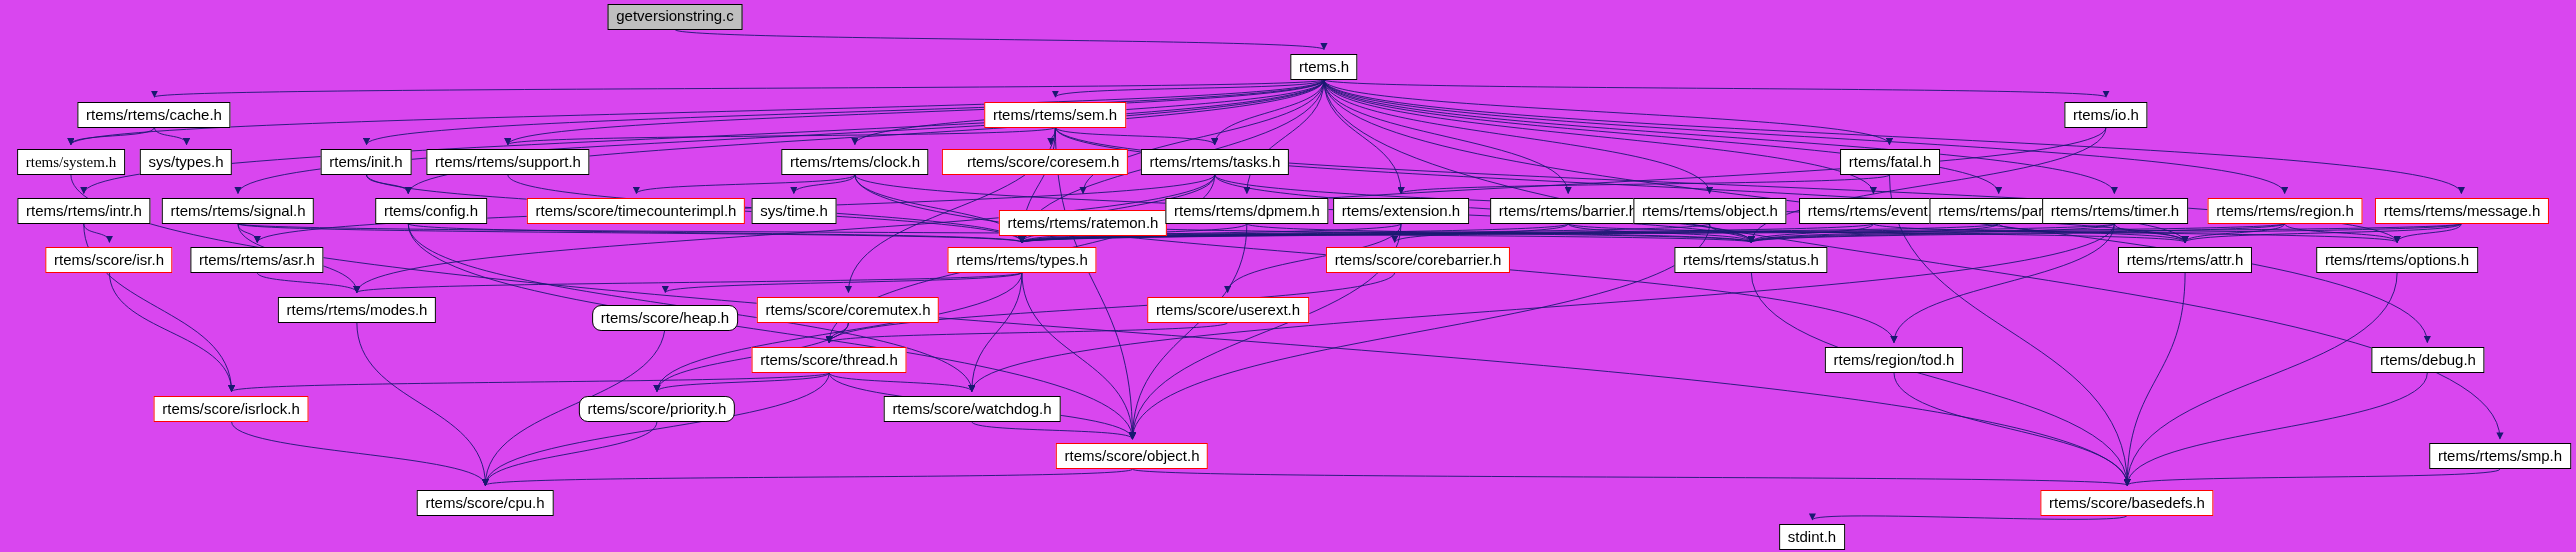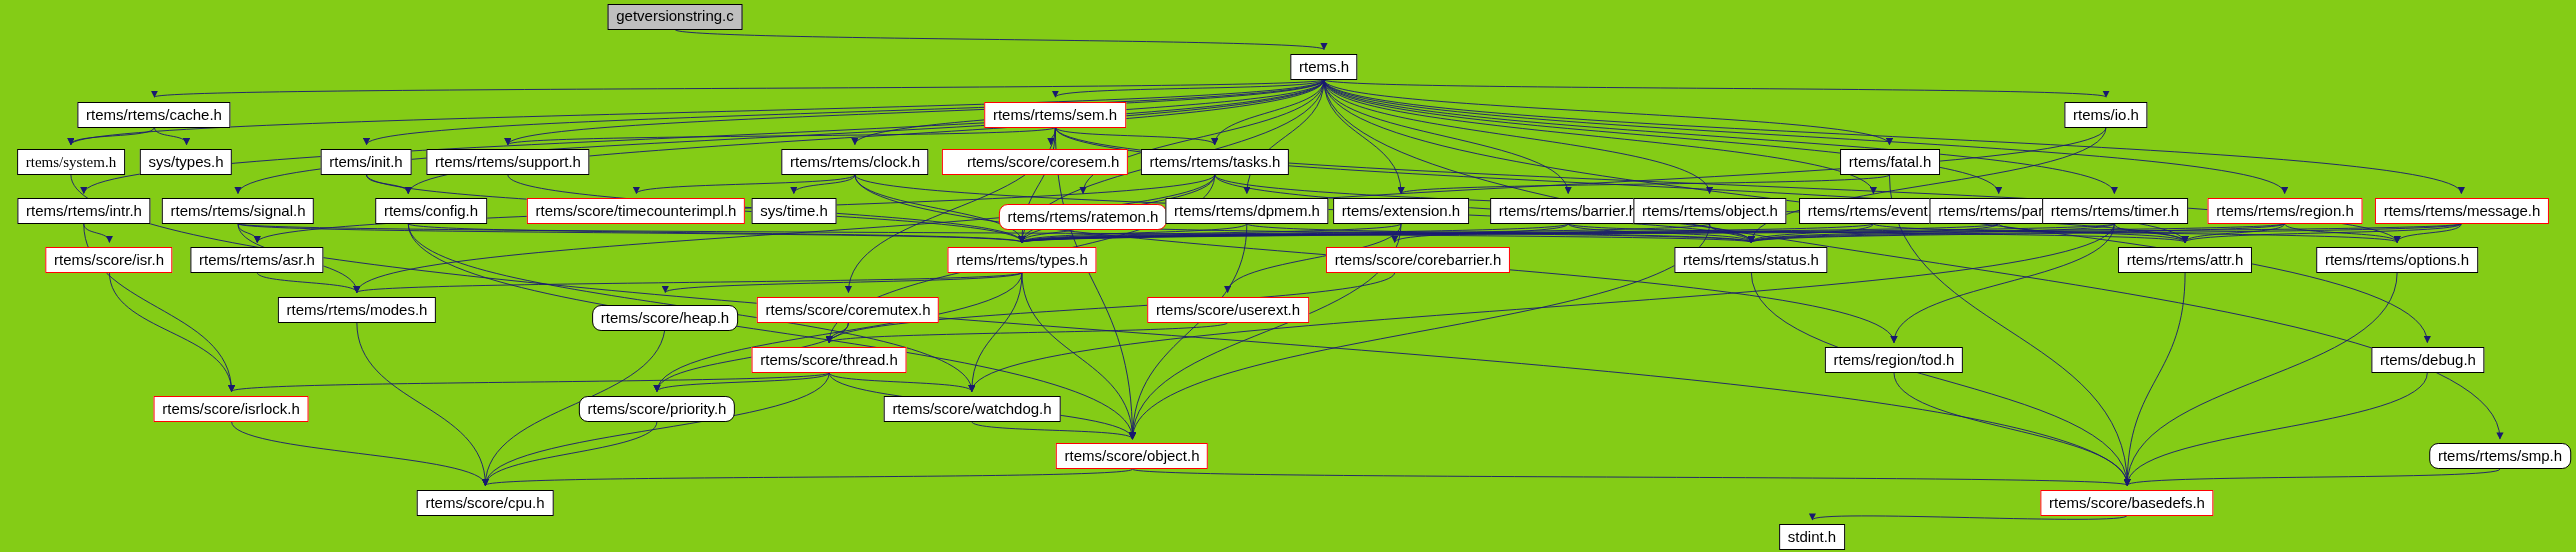--- a/index.html
+++ b/index.html
@@ -1,20 +1,20 @@
 <!DOCTYPE html>
 <html style="font-size:10.3px"><head>
 <meta charset="utf-8">
 <style>
   html,body{margin:0;padding:0;background:#ffffff;}
   .graph{
     position:relative;
     width:2576px;
     height:552px;
-    background:#84cc16;
+    background:#d946ef;
     font-family:"Liberation Sans", sans-serif;
     overflow:hidden;
   }
   .edge-layer{position:absolute;left:0;top:0;width:2576px;height:552px;}
   .edge{fill:none;stroke:#191970;stroke-width:1.4px;}
   .node{
     position:absolute;
     transform:translateX(-50%);
     box-sizing:border-box;
     height:26px;
@@ -182,21 +182,21 @@
       <div class="node" style="left: 508px; top: 149px;">rtems/rtems/support.h</div>
       <div class="node" style="left: 855px; top: 149px;">rtems/rtems/clock.h</div>
       <div class="node truncated" style="left: 1035px; top: 149px; padding-left: 24px;">rtems/score/coresem.h</div>
       <div class="node" style="left: 1215px; top: 149px;">rtems/rtems/tasks.h</div>
       <div class="node" style="left: 1890px; top: 149px;">rtems/fatal.h</div>
       <div class="node" style="left: 84px; top: 198px;">rtems/rtems/intr.h</div>
       <div class="node" style="left: 238px; top: 198px;">rtems/rtems/signal.h</div>
       <div class="node" style="left: 408px; top: 198px; margin-left: 23px;">rtems/config.h</div>
       <div class="node truncated" style="left: 636px; top: 198px;">rtems/score/timecounterimpl.h</div>
       <div class="node" style="left: 794px; top: 198px;">sys/time.h</div>
-      <div class="node truncated" style="left: 1083px; top: 204px; border-radius: 9px;">rtems/rtems/ratemon.h</div>
+      <div class="node truncated" style="left: 1083px; top: 210px;">rtems/rtems/ratemon.h</div>
       <div class="node" style="left: 1247px; top: 198px;">rtems/rtems/dpmem.h</div>
       <div class="node" style="left: 1401px; top: 198px;">rtems/extension.h</div>
       <div class="node" style="left: 1568px; top: 198px;">rtems/rtems/barrier.h</div>
       <div class="node" style="left: 1710px; top: 198px;">rtems/rtems/object.h</div>
       <div class="node" style="left: 1874px; top: 198px;">rtems/rtems/event.h</div>
       <div class="node" style="left: 1999px; top: 198px;">rtems/rtems/part.h</div>
       <div class="node" style="left: 2115px; top: 198px;">rtems/rtems/timer.h</div>
       <div class="node truncated" style="left: 2285px; top: 198px;">rtems/rtems/region.h</div>
       <div class="node truncated" style="left: 2462px; top: 198px;">rtems/rtems/message.h</div>
       <div class="node truncated" style="left: 109px; top: 247px;">rtems/score/isr.h</div>
@@ -210,19 +210,19 @@
       <div class="node" style="left: 665px; top: 305px; border-radius: 9px;">rtems/score/heap.h</div>
       <div class="node truncated" style="left: 848px; top: 297px;">rtems/score/coremutex.h</div>
       <div class="node truncated" style="left: 1228px; top: 297px;">rtems/score/userext.h</div>
       <div class="node truncated" style="left: 829px; top: 347px;">rtems/score/thread.h</div>
       <div class="node" style="left: 1894px; top: 347px;">rtems/region/tod.h</div>
       <div class="node" style="left: 2428px; top: 347px;">rtems/debug.h</div>
       <div class="node truncated" style="left: 231px; top: 396px;">rtems/score/isrlock.h</div>
       <div class="node" style="left: 657px; top: 396px; border-radius: 9px;">rtems/score/priority.h</div>
       <div class="node" style="left: 972px; top: 396px;">rtems/score/watchdog.h</div>
       <div class="node truncated" style="left: 1132px; top: 443px;">rtems/score/object.h</div>
-      <div class="node" style="left: 2500px; top: 443px; border-radius: 9px;">rtems/rtems/smp.h</div>
+      <div class="node" style="left: 2500px; top: 443px;">rtems/rtems/smp.h</div>
       <div class="node" style="left: 485px; top: 490px;">rtems/score/cpu.h</div>
       <div class="node truncated" style="left: 2127px; top: 490px;">rtems/score/basedefs.h</div>
       <div class="node" style="left: 1812px; top: 524px;">stdint.h</div>
     </div>
 </div>
 
 
 </body></html>

